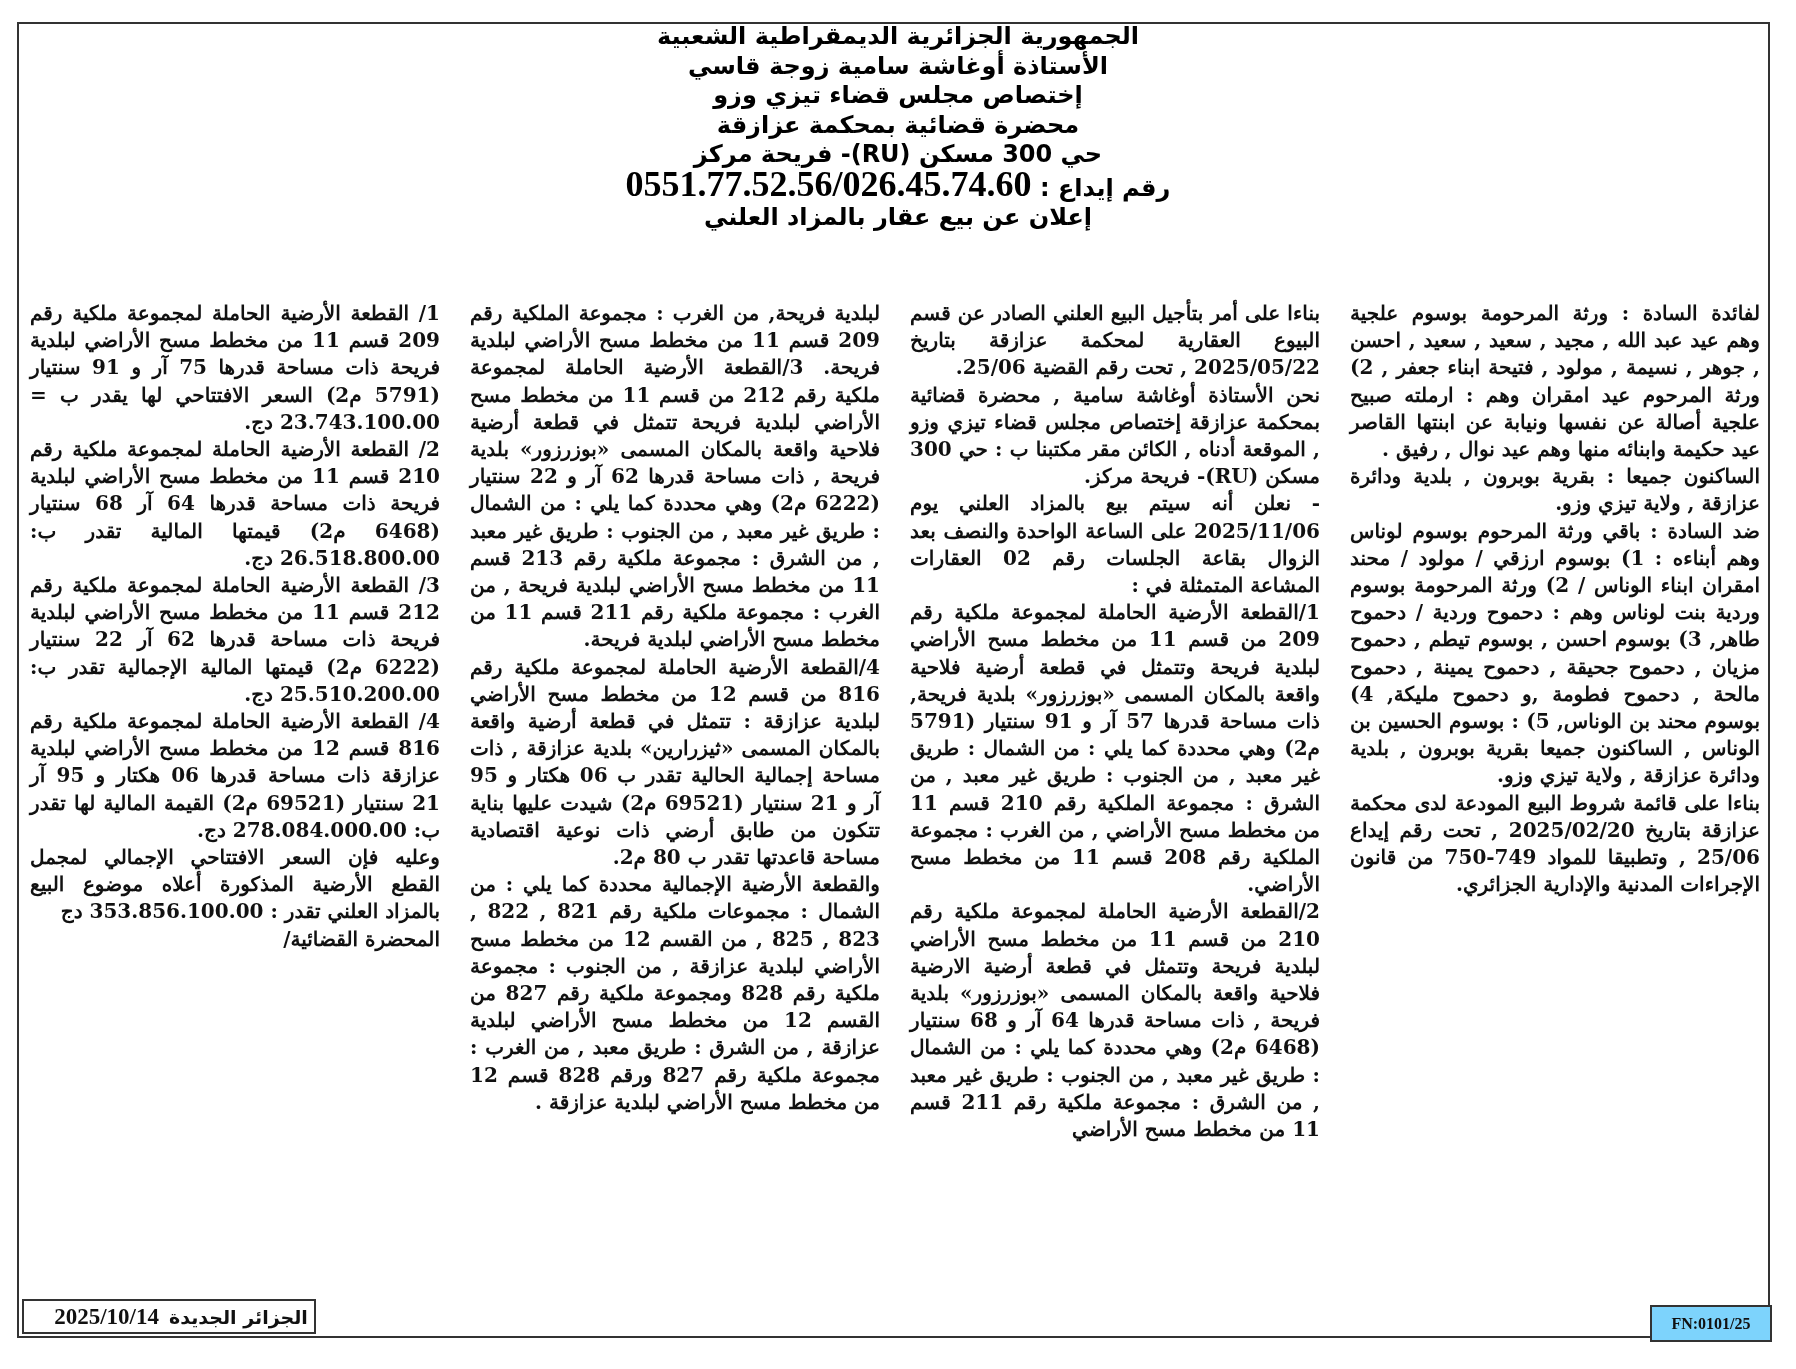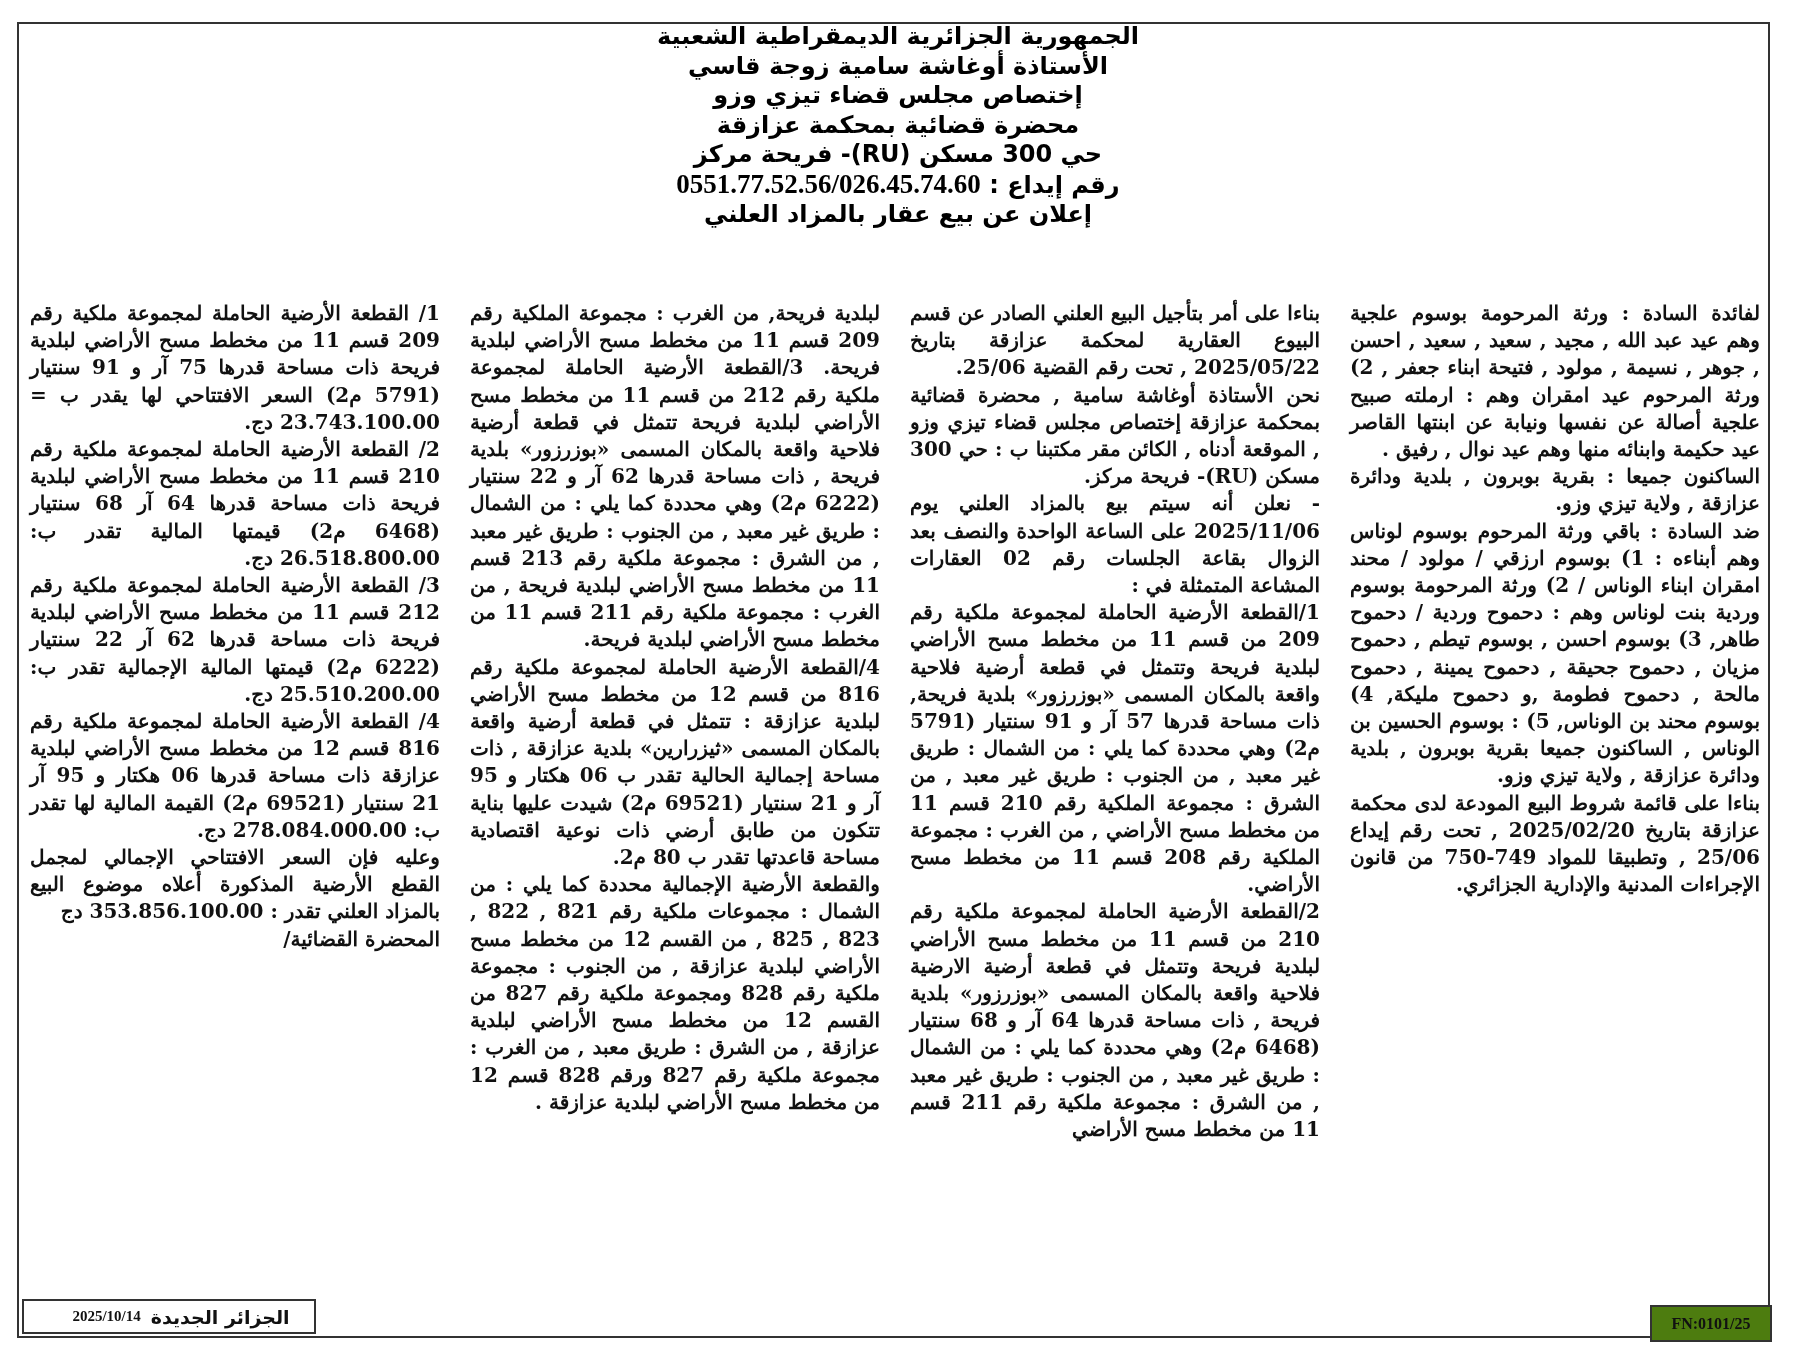--- a/index.html
+++ b/index.html
@@ -13,41 +13,41 @@
     border: 2px solid #333333; box-sizing: border-box;
   }
   .header {
     position: absolute; left: 0; right: 0; top: 22px;
     text-align: center; direction: rtl;
   }
   .header .line {
     font-family: "DejaVu Sans", "Liberation Sans", sans-serif;
     font-weight: bold; font-size: 24px; line-height: 29.5px; color: #000;
   }
-  .header .phone-num { font-family: "Liberation Serif", serif; font-size: 27px; direction: ltr; unicode-bidi: embed; }
+  .header .phone-num { font-family: "Liberation Serif", serif; font-size: 36px; direction: ltr; unicode-bidi: embed; }
   .columns {
     position: absolute; top: 300px; left: 30px; width: 1730px; height: 990px;
     display: flex; flex-direction: row; direction: rtl; gap: 30px;
   }
   .col {
     width: 410px; direction: rtl; text-align: justify;
     font-size: 20px; line-height: 27.2px; font-weight: bold;
     font-family: "DejaVu Serif", "Liberation Serif", serif;
   }
   .col p { margin: 0; }
   .footer-date {
     position: absolute; left: 22px; top: 1299px; width: 294px; height: 35px;
     border: 2px solid #333; box-sizing: border-box; background: #fff;
     display: flex; align-items: center; justify-content: center; gap: 10px;
     font-family: "DejaVu Sans", sans-serif; font-weight: bold; font-size: 19px;
   }
-  .footer-date .date { font-family: "Liberation Serif", serif; font-size: 15px; direction: ltr; margin-left: 24px; }
+  .footer-date .date { font-family: "Liberation Serif", serif; font-size: 23px; direction: ltr; margin-left: 24px; }
   .footer-fn {
     position: absolute; left: 1650px; top: 1305px; width: 122px; height: 37px;
-    border: 2px solid #333; box-sizing: border-box; background: #4d7c0f;
+    border: 2px solid #333; box-sizing: border-box; background: #7dd3fc;
     display: flex; align-items: center; justify-content: center;
     font-family: "Liberation Serif", serif; font-weight: bold; font-size: 16px; direction: ltr;
   }
 </style>
 </head>
 <body>
 
 <div class="frame"></div>
 
 <div class="header">

